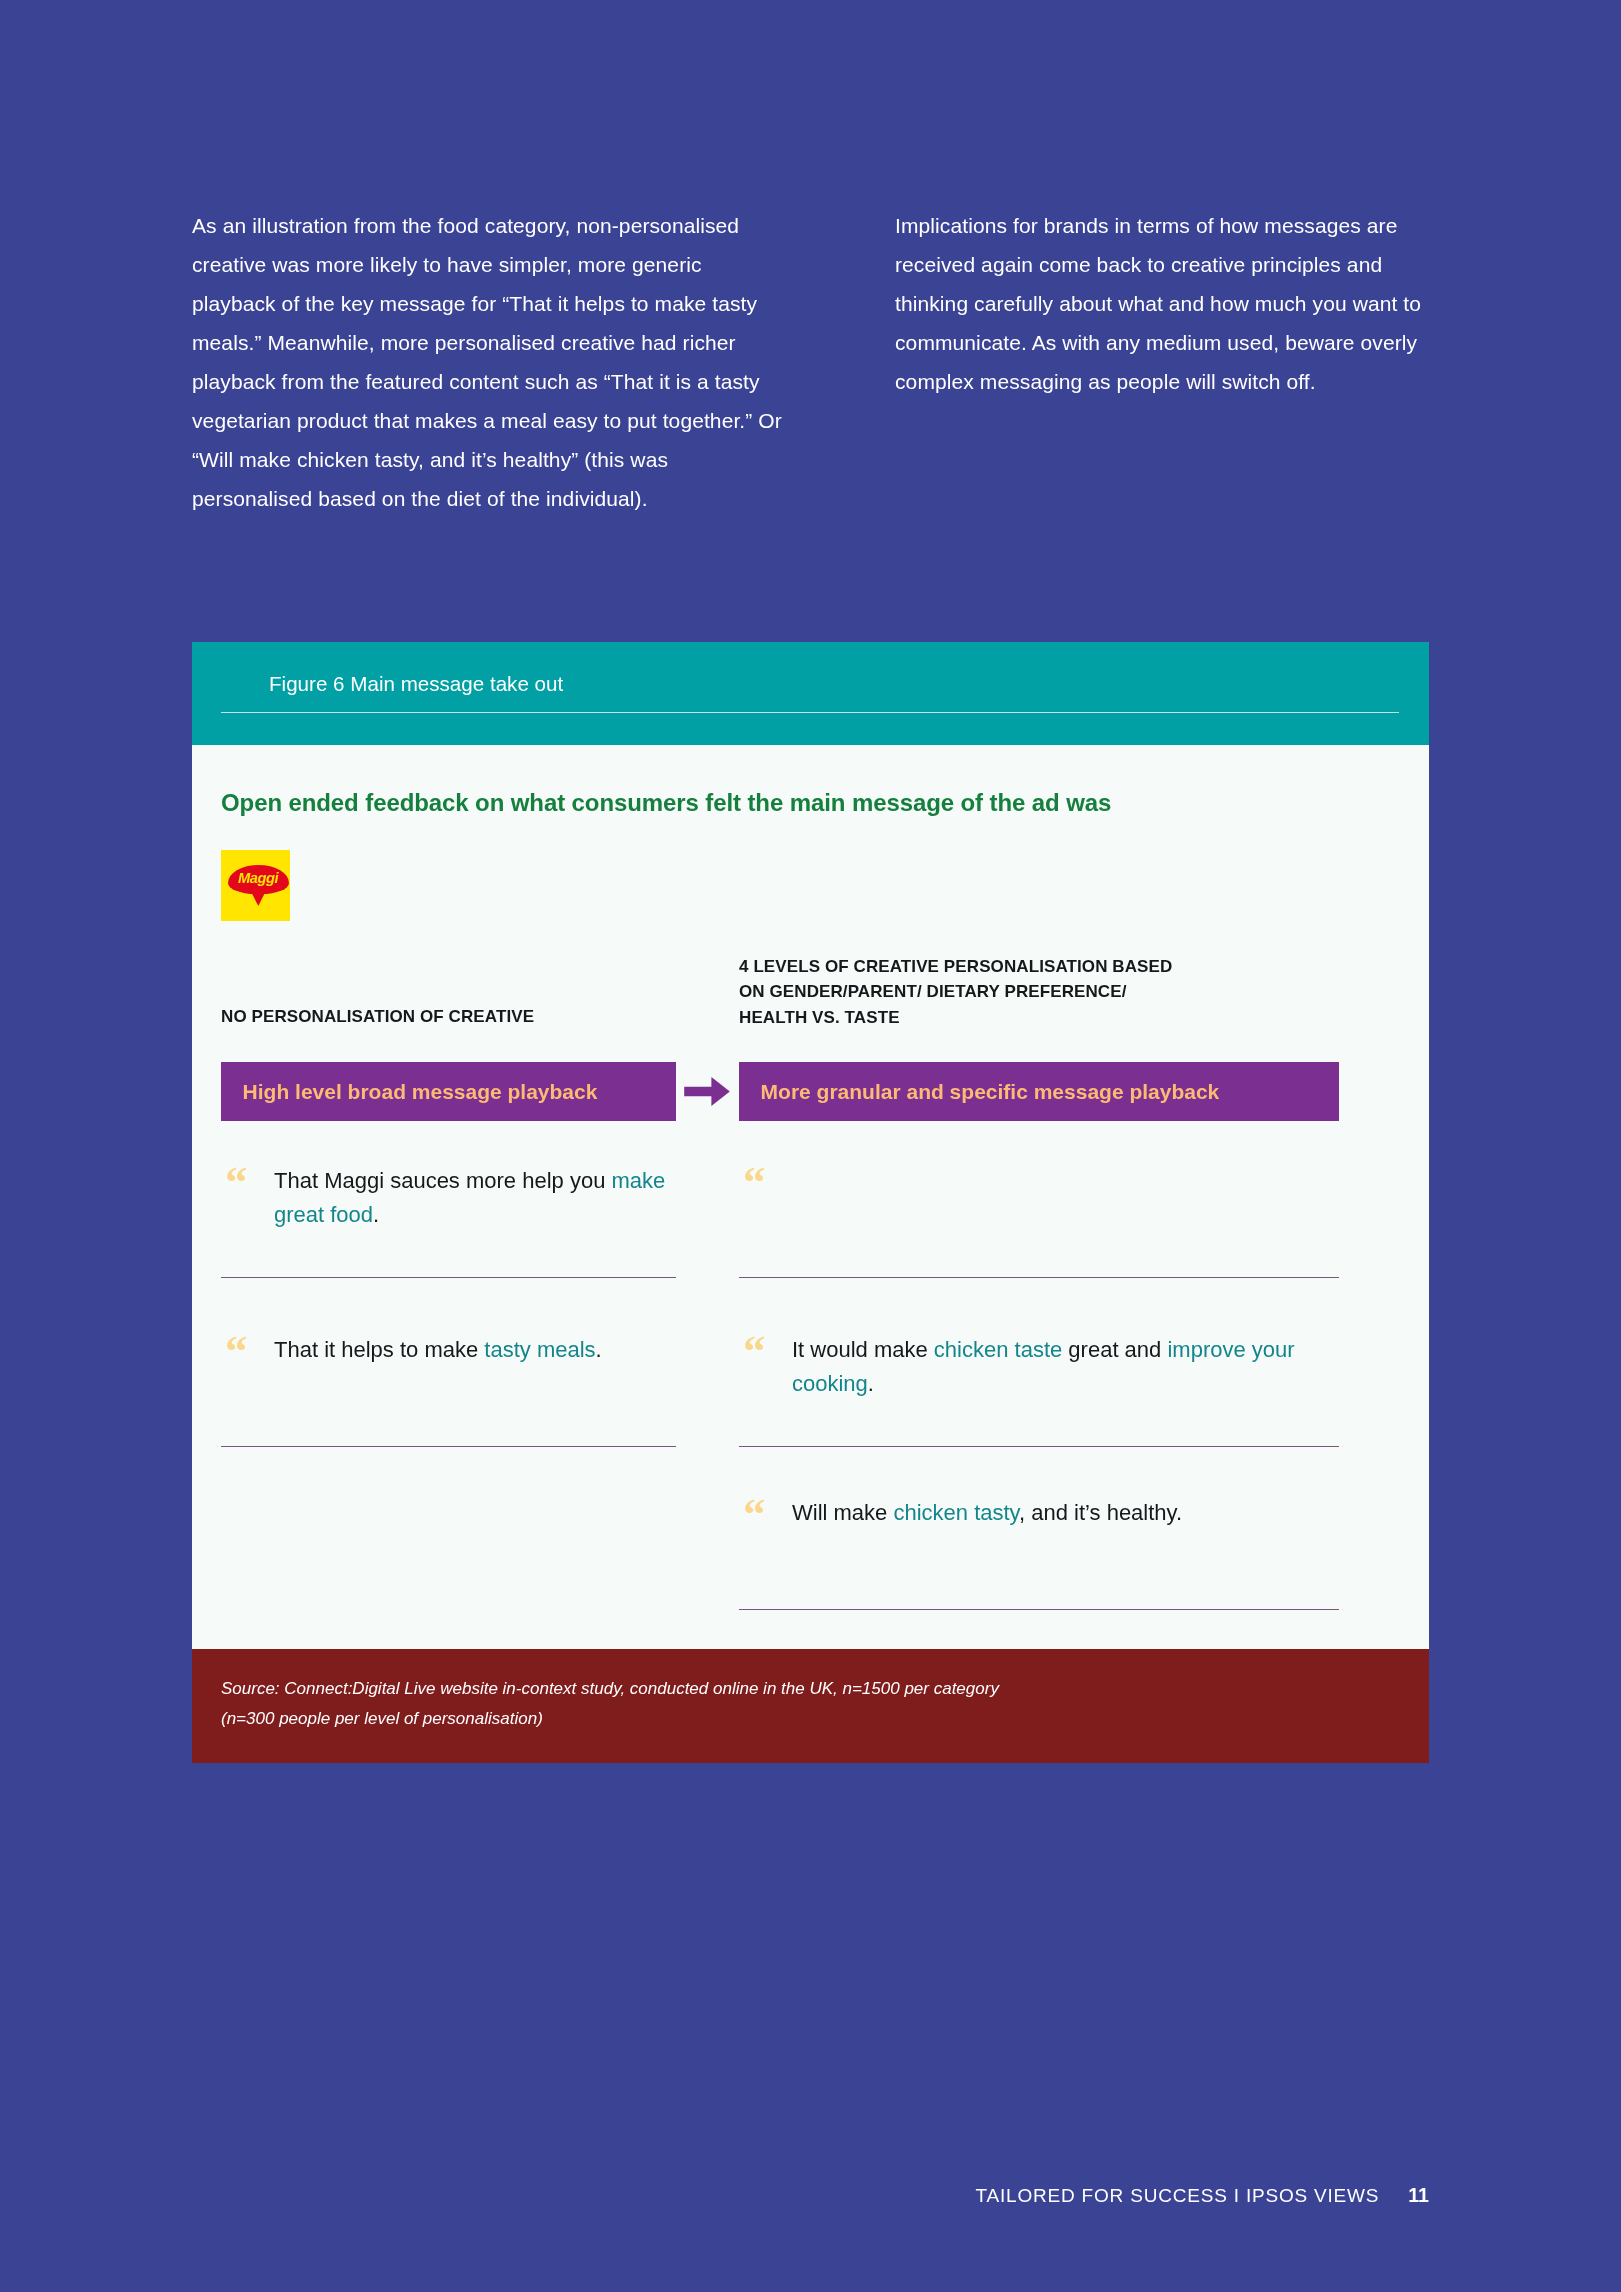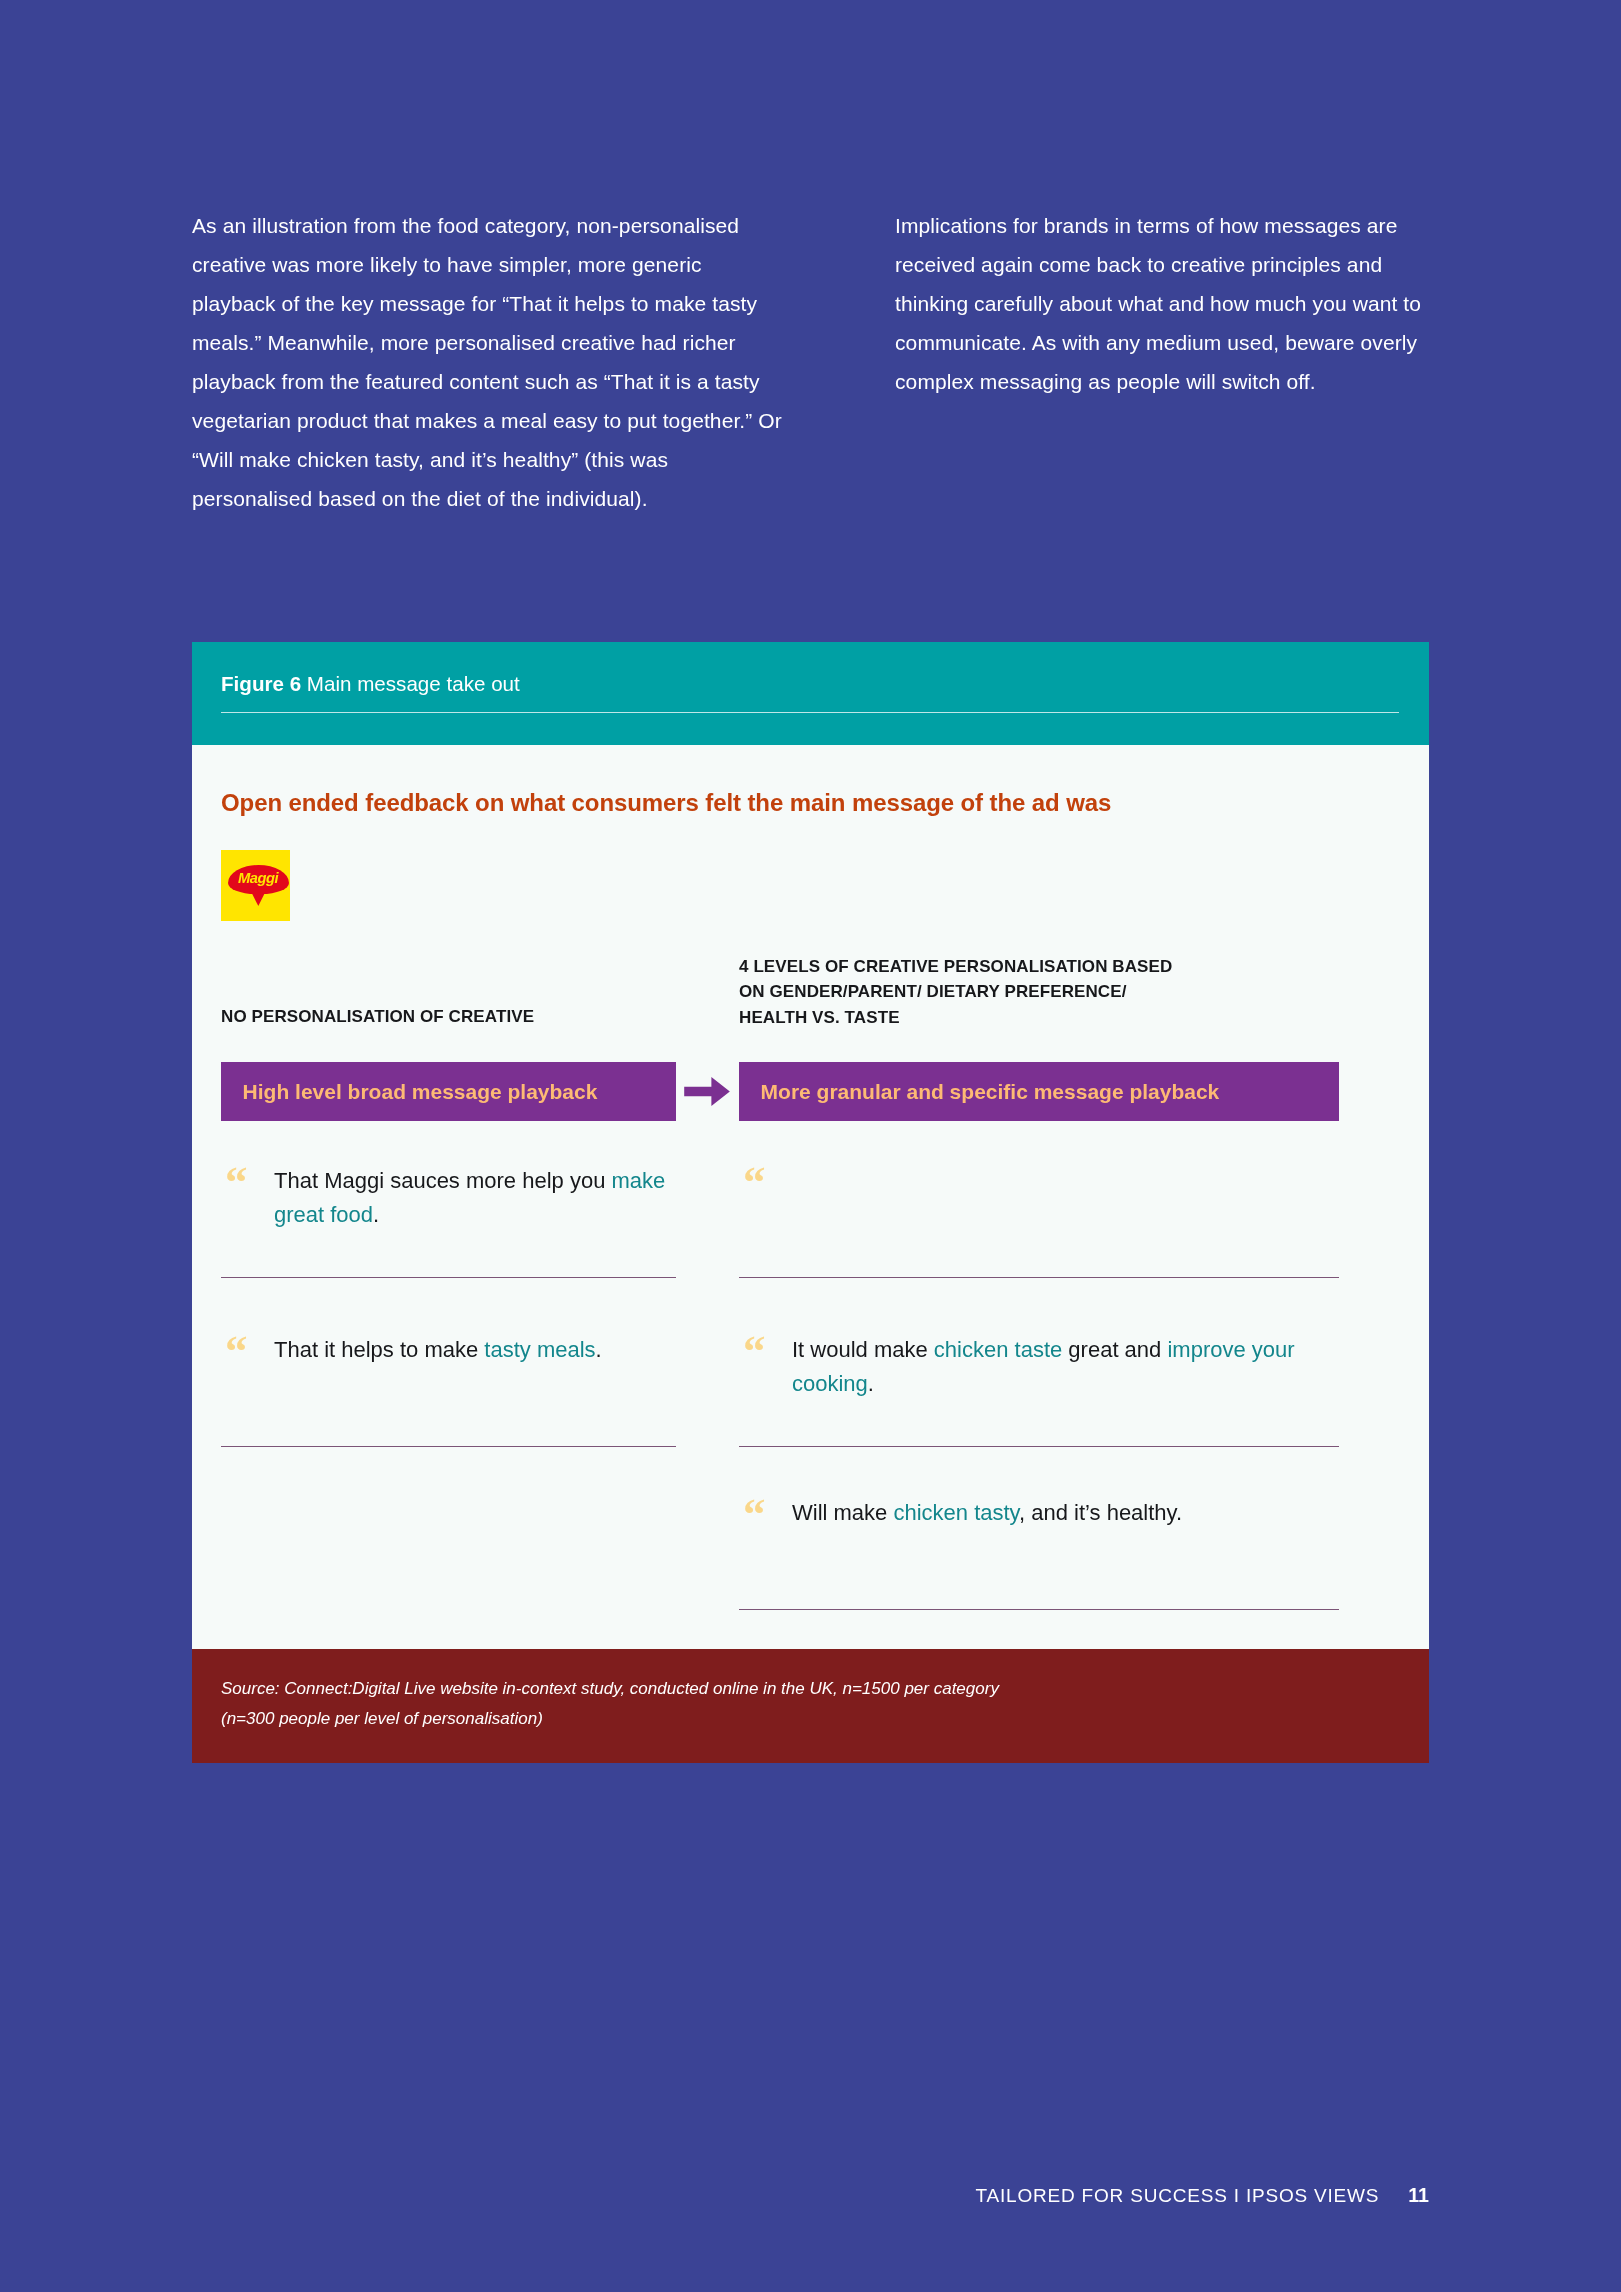--- a/index.html
+++ b/index.html
@@ -59,41 +59,42 @@
     height: 76px;
     box-sizing: border-box;
   }
   .figure-header-text {
     color: #ffffff;
     font-size: 20.6px;
     line-height: 25.5px;
     white-space: nowrap;
   }
   .figure-header-text .fig-num {
-    font-weight: 700;
+    font-weight: 400;
+    margin-left: 48px;
   }
   .figure-header-rule {
     margin-top: 15.7px;
     height: 1px;
     background: rgba(255,255,255,0.75);
     width: 1178px;
   }
   .figure-header-pad {
     background: #00a0a4;
     height: 26.5px;
   }
 
   .figure-body {
     background: #f6faf9;
     padding: 43px 29px 39px 29px;
     box-sizing: border-box;
   }
 
   .figure-title {
-    color: #c2410c;
+    color: #15803d;
     font-size: 24px;
     font-weight: 700;
     line-height: 29px;
     margin: 0 0 33px 0;
     letter-spacing: -0.1px;
   }
 
   
   .brand-logo {
     width: 69px;

